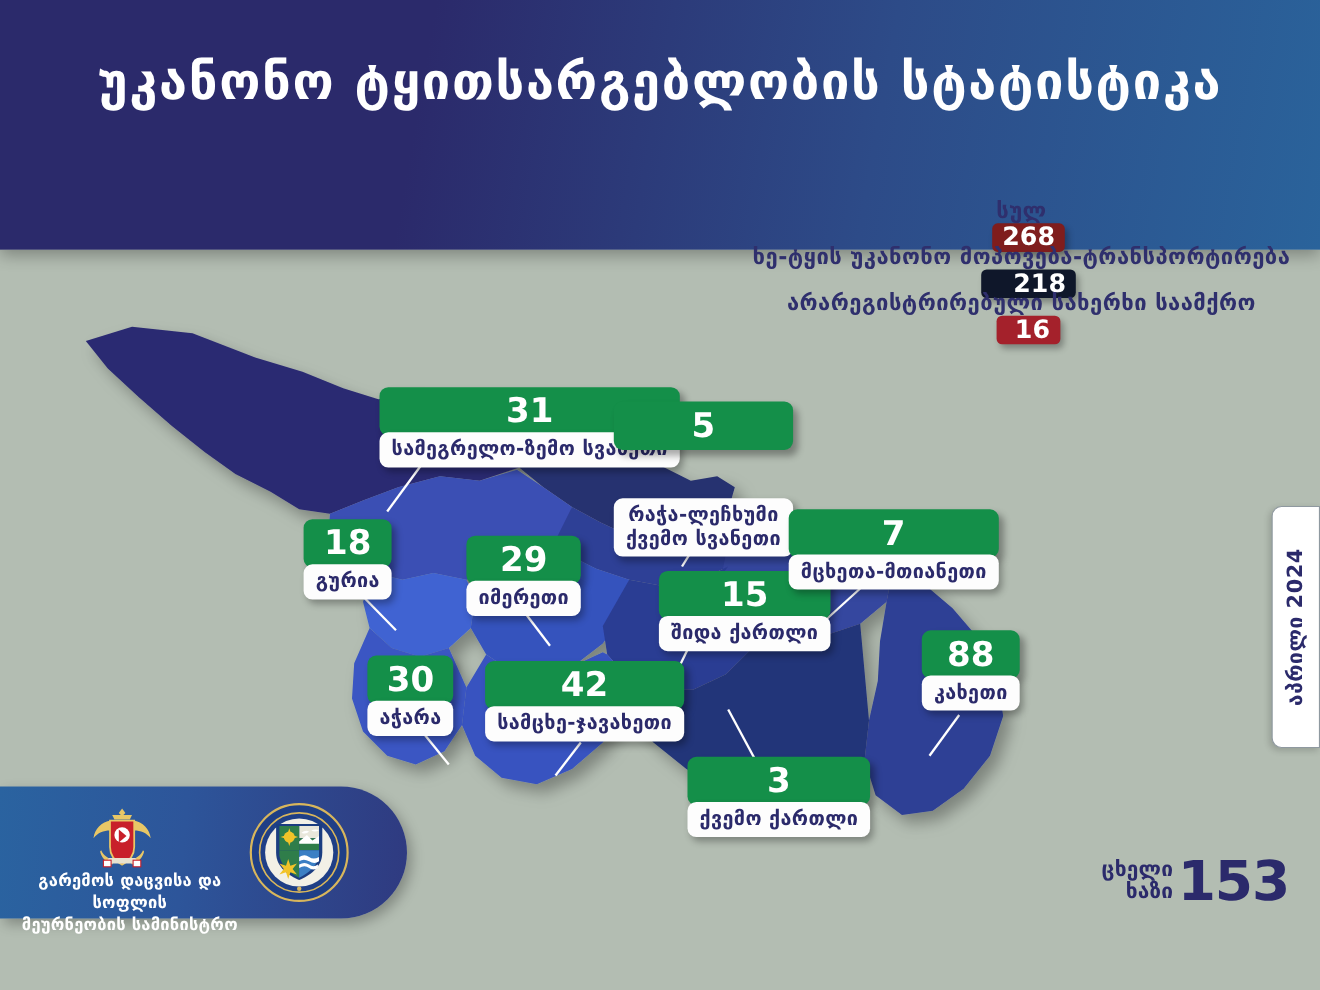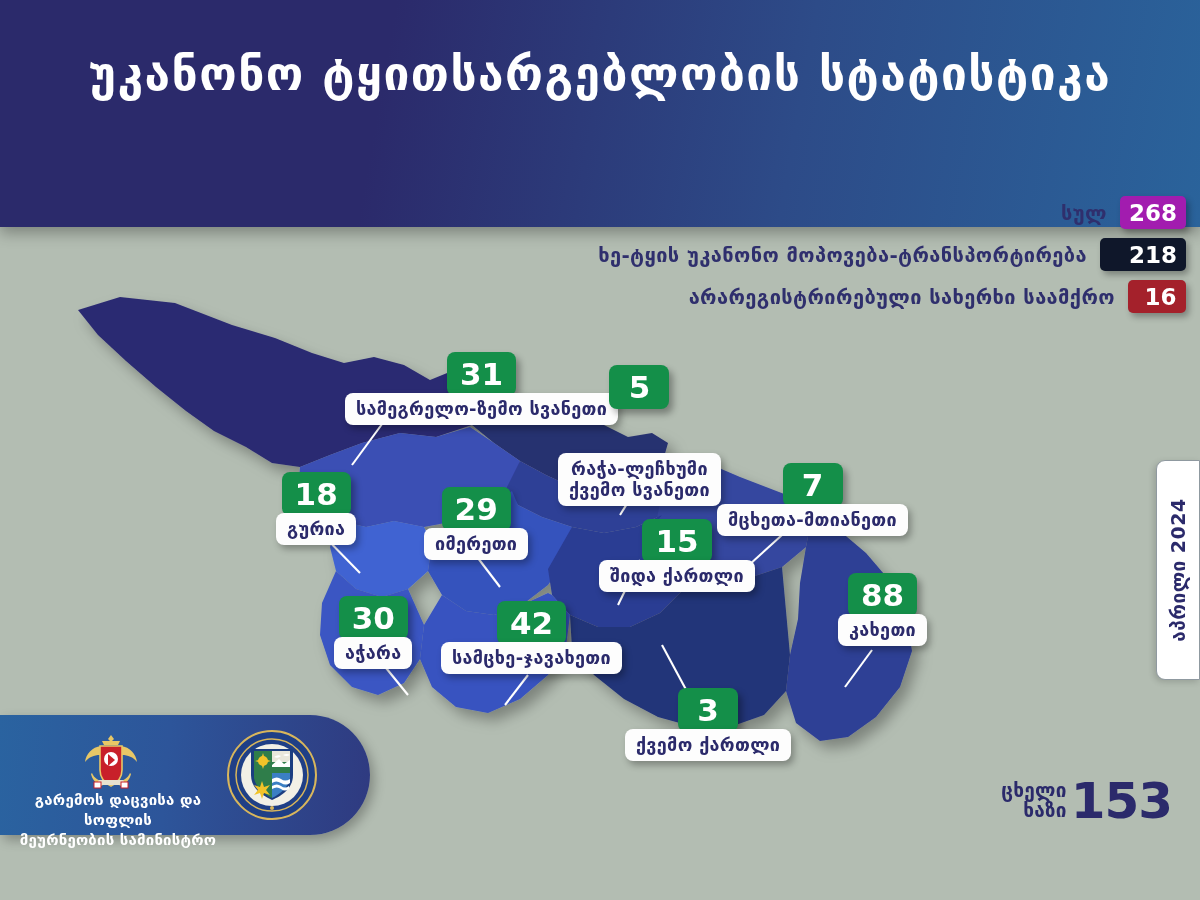--- a/index.html
+++ b/index.html
@@ -22,33 +22,33 @@
     position:absolute; left:0; right:0; top:47px;
     text-align:center; color:#ffffff;
     font-size:46px; font-weight:700; letter-spacing:1.5px;
     white-space:nowrap;
   }
 
   
   .legend { position:absolute; right:14px; top:196px; z-index:7; }
   .legend-row {
     display:flex; align-items:center; justify-content:flex-end;
-    margin-bottom:9px; height:33px;
+    margin-bottom:9px; height:33px;flex-direction:column;
   }
   .legend-label {
     color:#2f2f6d; font-size:20px; font-weight:700;
     letter-spacing:0.4px; margin-right:13px; white-space:nowrap;
   }
   .legend-badge {
     min-width:58px; height:33px; border-radius:5px;
     display:flex; align-items:center; justify-content:center;
     color:#fff; font-size:23px; font-weight:700; padding:0 9px;
     box-shadow:3px 4px 6px rgba(0,0,0,0.30);
   }
-  .lb-green { background:#a21caf; }
+  .lb-green { background:#7f1d1d; }
   .lb-navy  { background:#0f172a;padding-left:29px; }
   .lb-red   { background:#a4212b;padding-left:16px; }
 
   
   .map-wrap { position:absolute; left:0; top:175px; width:1200px; height:680px; z-index:2; }
   .map-svg { position:absolute; left:0; top:0; }
 
   
   .marker { position:absolute; z-index:5; }
   .marker .num {
@@ -60,21 +60,21 @@
   }
   .marker .name {
     display:block; background:#fdfdfd; border-radius:8px;
     color:#2b2a6b; font-size:18px; font-weight:700;
     padding:5px 11px 6px; margin-top:-3px; white-space:nowrap;
     box-shadow:3px 4px 7px rgba(0,0,0,0.30);
     letter-spacing:0.3px; line-height:1.18;
   }
   .marker.two-line .name { text-align:center;margin-top:44px; }
   .marker .stack { display:flex; flex-direction:column; }
-  .marker.numcenter .stack { align-items:center; }
+  .marker.numcenter .stack { }
 
   .leader { position:absolute; z-index:4; pointer-events:none; }
   .leader line { stroke:#ffffff; stroke-width:2.1; }
 
   
   .date-tab {
     position:absolute; right:0; top:460px; width:44px; height:220px;
     background:#ffffff; border:1.5px solid #8f99a0;
     border-top-left-radius:9px; border-bottom-left-radius:9px;
     z-index:7; display:flex; align-items:center; justify-content:center;

